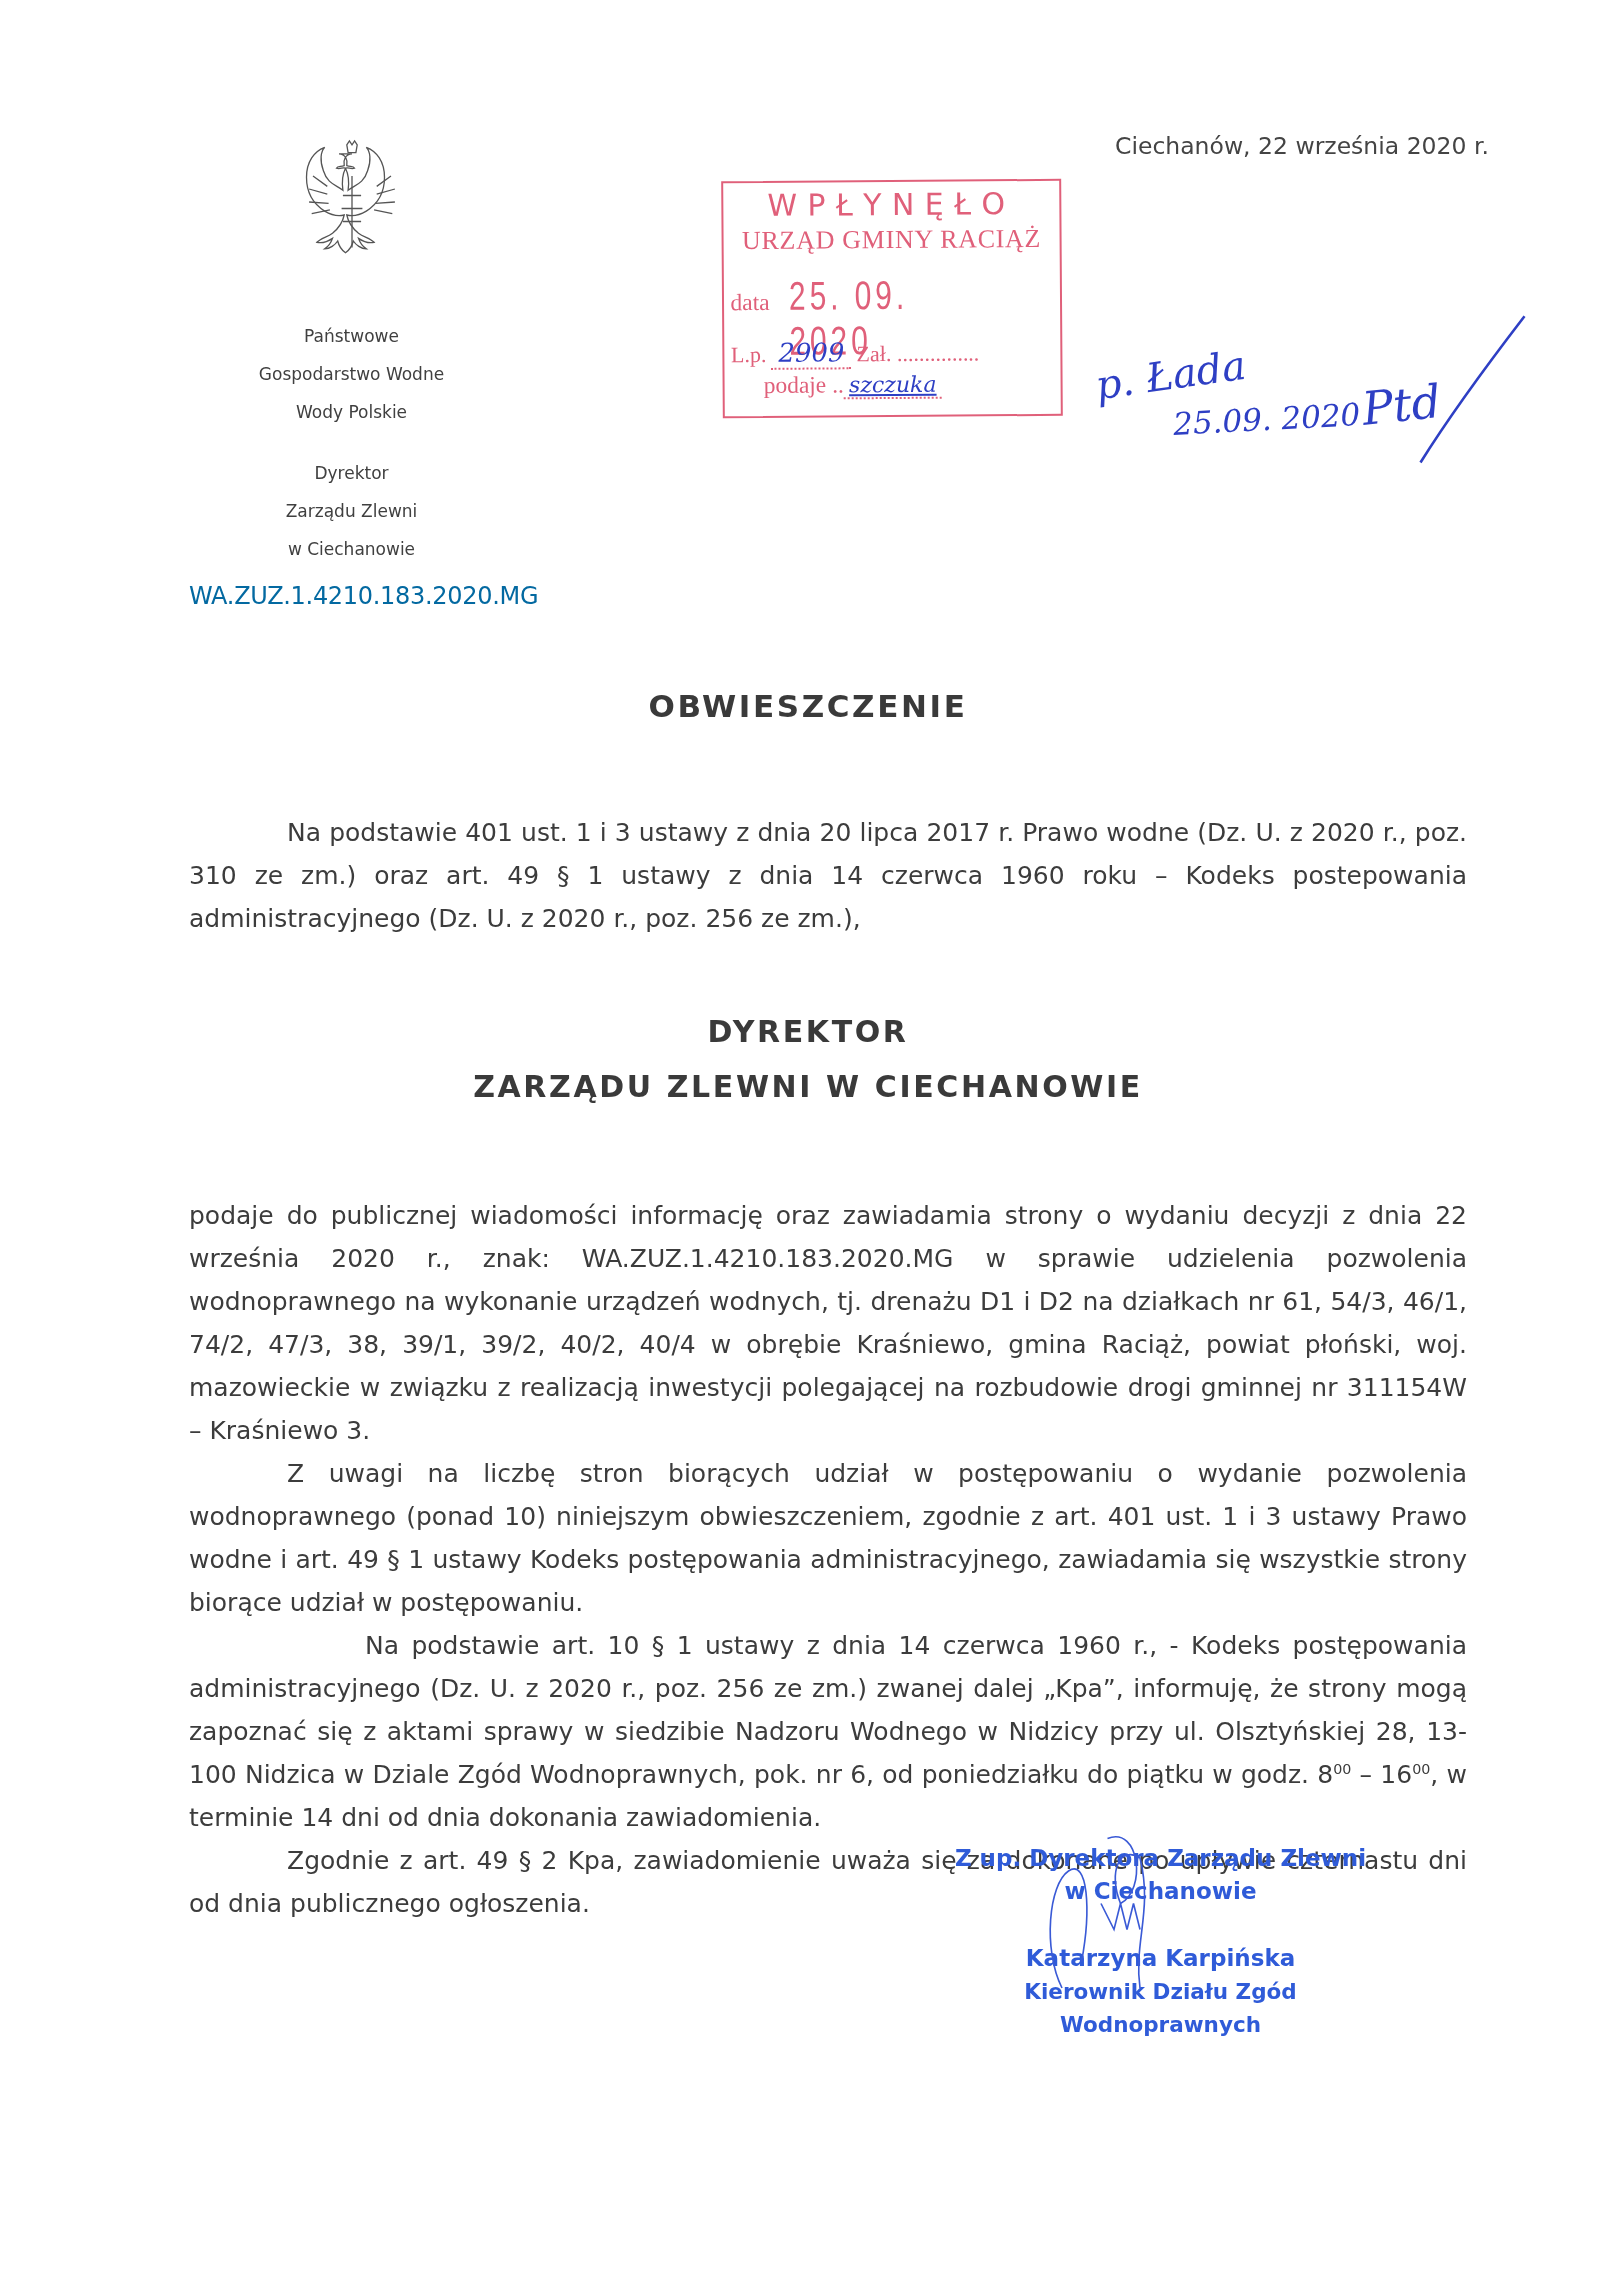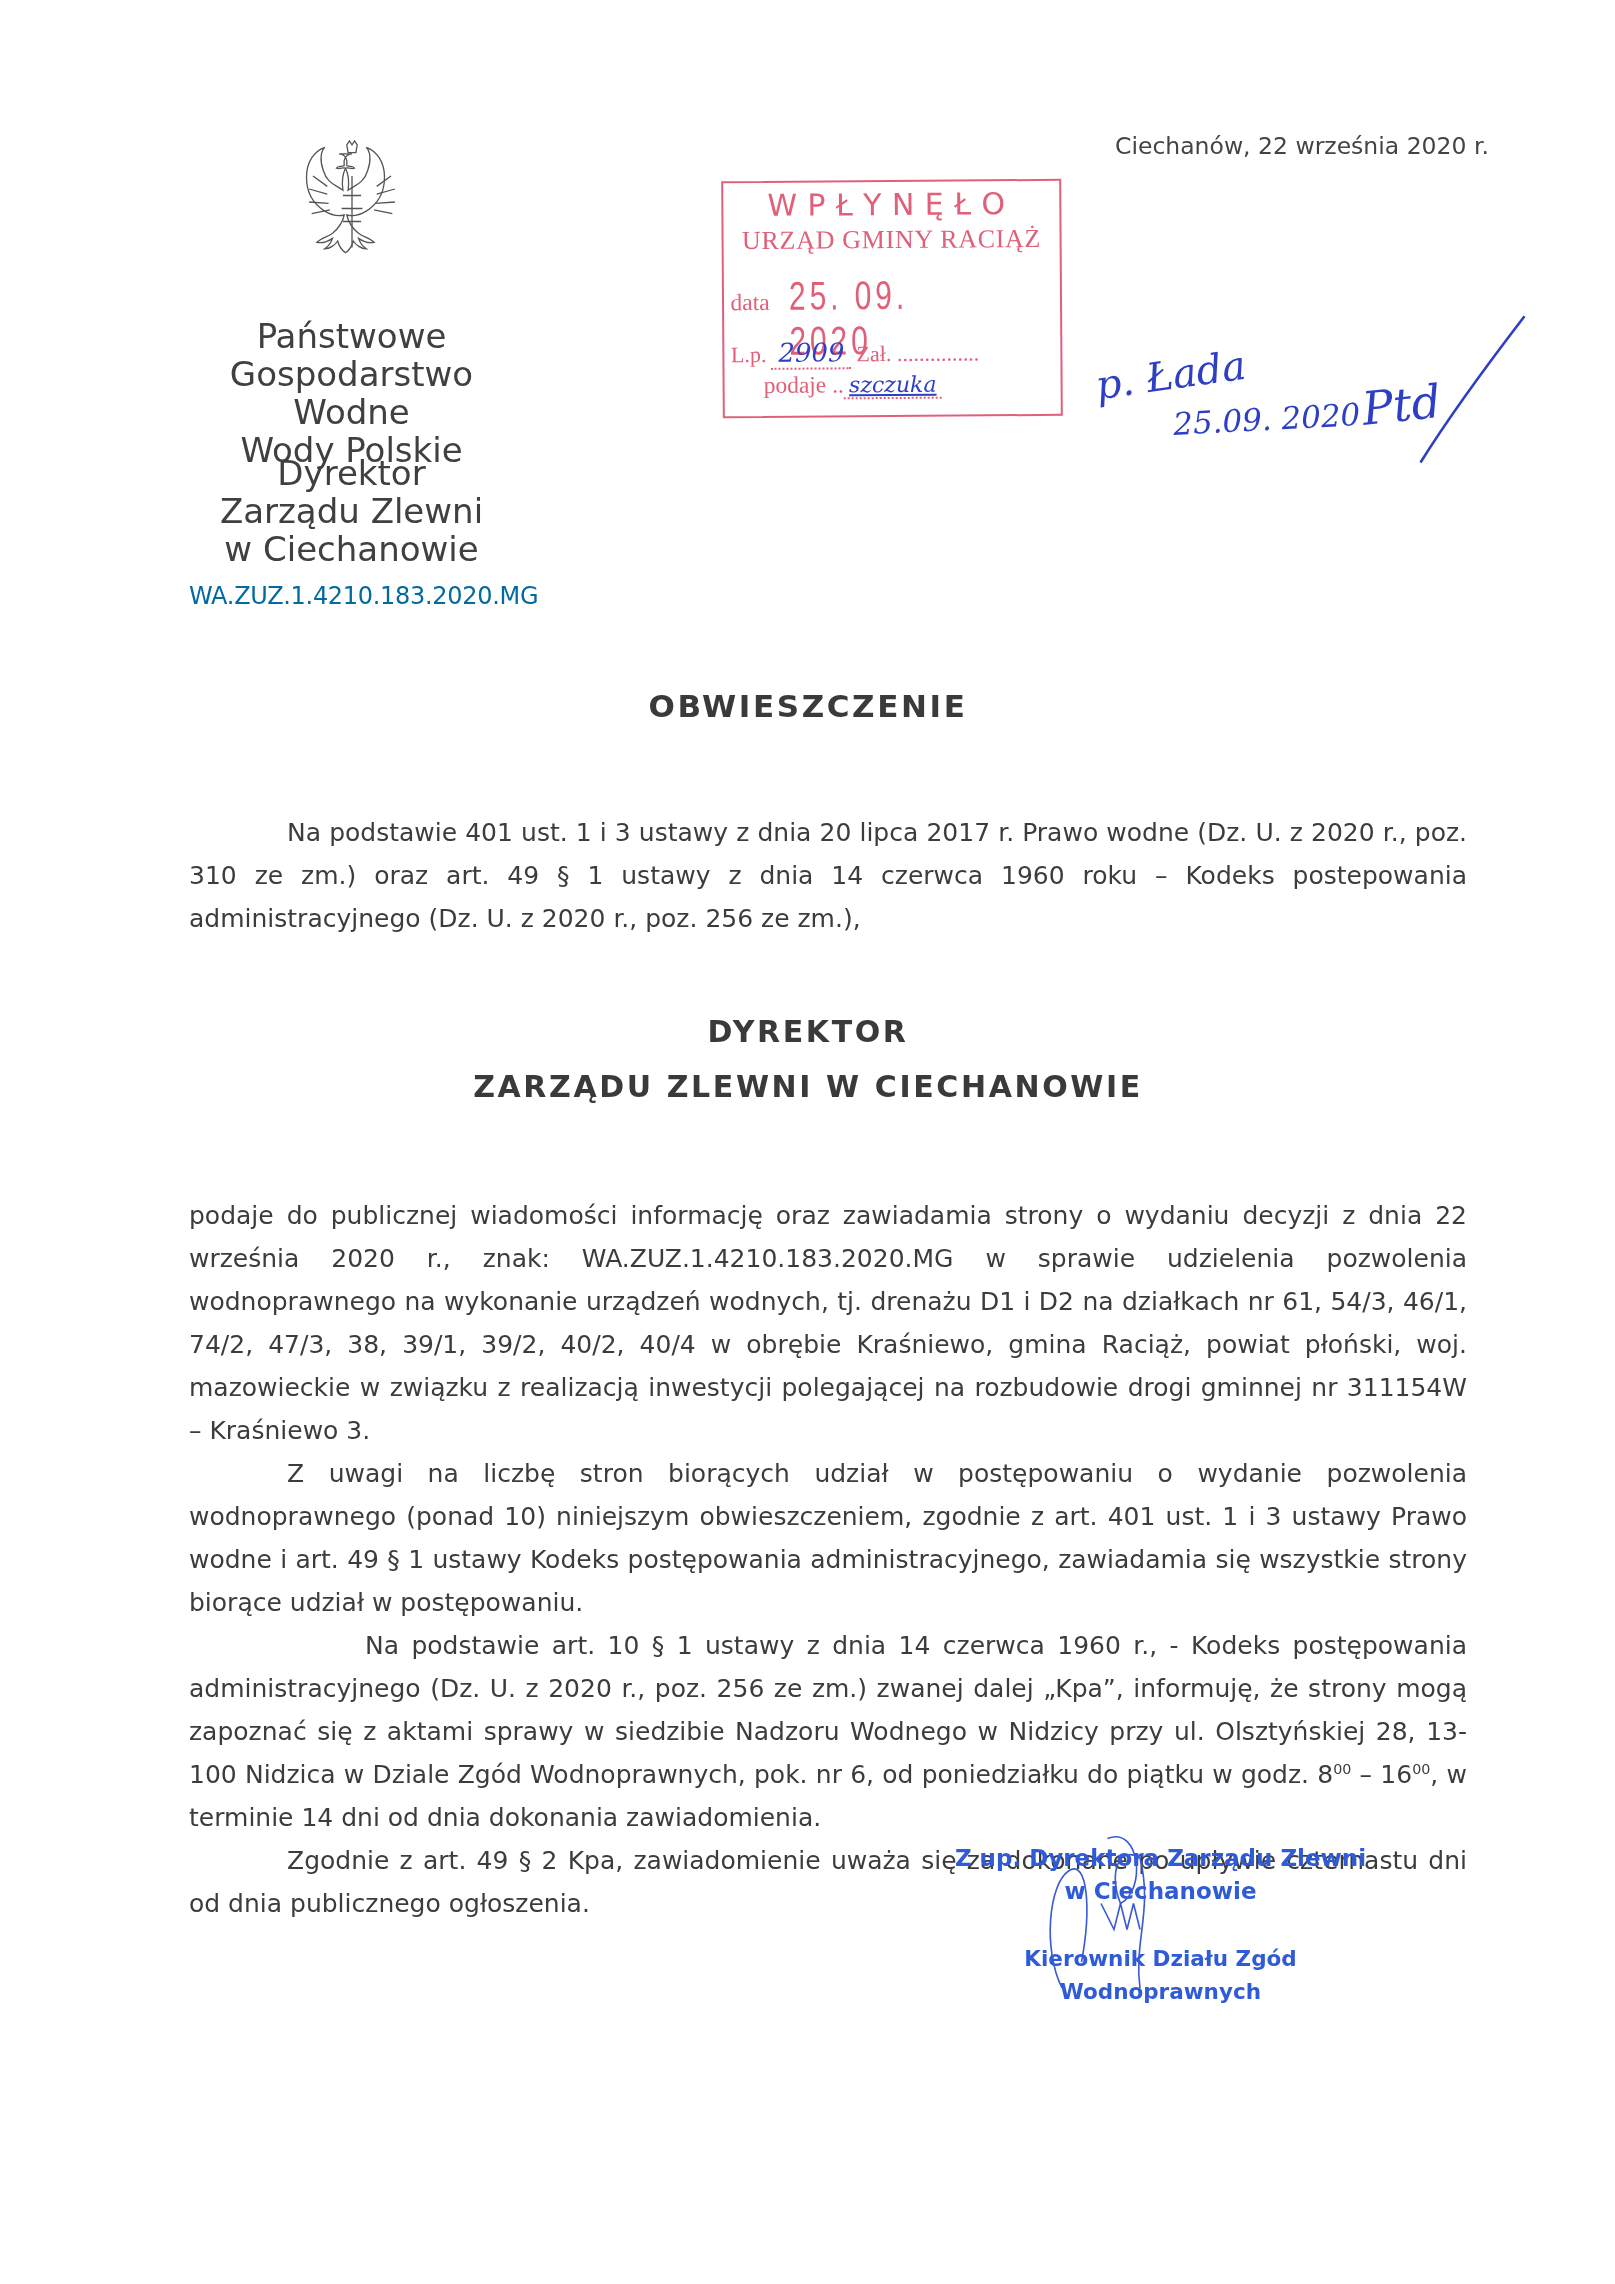--- a/index.html
+++ b/index.html
@@ -1,19 +1,19 @@
 <!DOCTYPE html>
 <html style="font-size:10.4px"><head>
 <meta charset="utf-8">
 <style>
   html, body { margin:0; padding:0; background:#ffffff; }
   body { width:1616px; height:2284px; position:relative; overflow:hidden;
          font-family:"DejaVu Sans", "Liberation Sans", sans-serif; color:#3a3a3a; }
   .abs { position:absolute; }
-  .sender { left:169px; width:365px; text-align:center; font-size:34px; line-height:38px; color:#404040; }
+  .sender { left:169px; width:365px; text-align:center; font-size:17px; line-height:38px; color:#404040; }
   .refno { left:189px; top:582px; font-size:24px; color:#0369a1; letter-spacing:-0.3px; }
   .dateline { left:1115px; top:132px; font-size:23.5px; color:#444; }
   .title { left:0; width:1616px; text-align:center; font-weight:bold; color:#3a3a3a; letter-spacing:2.6px; }
   .para { left:189px; width:1278px; font-size:25px; line-height:43px; text-align:justify; color:#3c3c3c; }
   .para p { margin:0; }
   .indent { text-indent:98px; }
   .indent2 { text-indent:176px; }
   sup { font-size:14.3px; line-height:0; }
   .stamp { left:722px; top:180px; width:336px; height:233px; border:2px solid #e0607a;
            color:#e0607a; font-family:"Liberation Serif", serif; transform:rotate(-0.4deg); }
@@ -88,20 +88,21 @@
   <p>podaje do publicznej wiadomości informację oraz zawiadamia strony o wydaniu decyzji z dnia 22 września 2020 r., znak: WA.ZUZ.1.4210.183.2020.MG w sprawie udzielenia pozwolenia wodnoprawnego na wykonanie urządzeń wodnych, tj. drenażu D1 i D2 na działkach nr 61, 54/3, 46/1, 74/2, 47/3, 38, 39/1, 39/2, 40/2, 40/4 w obrębie Kraśniewo, gmina Raciąż, powiat płoński, woj. mazowieckie w związku z realizacją inwestycji polegającej na rozbudowie drogi gminnej nr 311154W – Kraśniewo 3.</p>
   <p class="indent">Z uwagi na liczbę stron biorących udział w postępowaniu o wydanie pozwolenia wodnoprawnego (ponad 10) niniejszym obwieszczeniem, zgodnie z art. 401 ust. 1 i 3 ustawy Prawo wodne i art. 49 § 1 ustawy Kodeks postępowania administracyjnego, zawiadamia się wszystkie strony biorące udział w postępowaniu.</p>
   <p class="indent2"><span>Na podstawie art. 10 § 1 ustawy z dnia 14 czerwca 1960 r., - Kodeks postępowania administracyjnego (Dz. U. z 2020 r., poz. 256 ze zm.) zwanej dalej „Kpa”, informuję, że strony mogą zapoznać się z aktami sprawy w siedzibie Nadzoru Wodnego w Nidzicy przy ul. Olsztyńskiej 28, 13-100 Nidzica w Dziale Zgód Wodnoprawnych, pok. nr 6, od poniedziałku do piątku w godz. 8</span><sup>00</sup><span> – 16</span><sup>00</sup><span>, w terminie 14 dni od dnia dokonania zawiadomienia.</span></p>
   <p class="indent">Zgodnie z art. 49 § 2 Kpa, zawiadomienie uważa się za dokonane po upływie czternastu dni od dnia publicznego ogłoszenia.</p>
 </div>
 
 <div class="abs sig" style="left:926px;top:1842px;width:469px;">
   <div>Z up. Dyrektora Zarządu Zlewni</div>
   <div>w Ciechanowie</div>
   <div style="height:34px;"></div>
+  <div>Katarzyna Karpińska</div>
   <div style="font-size:21.5px;">Kierownik Działu Zgód Wodnoprawnych</div>
 </div>
 <div class="abs" style="left:1036px;top:1832px;width:169px;height:169px;">
   <svg width="169" height="169" fill="none" stroke="#3a5ad6" stroke-width="2.5" viewBox="0 0 260 260">
     <path d="M40 240 C10 180 20 80 50 60 C80 40 85 120 70 200"></path>
     <path d="M110 10 C160 -10 170 90 130 110 C110 60 130 20 160 40 C180 120 150 170 160 240"></path>
     <path d="M100 110 L120 150 L130 110 L140 150 L150 110 L160 150"></path>
   </svg>
 </div>
 

